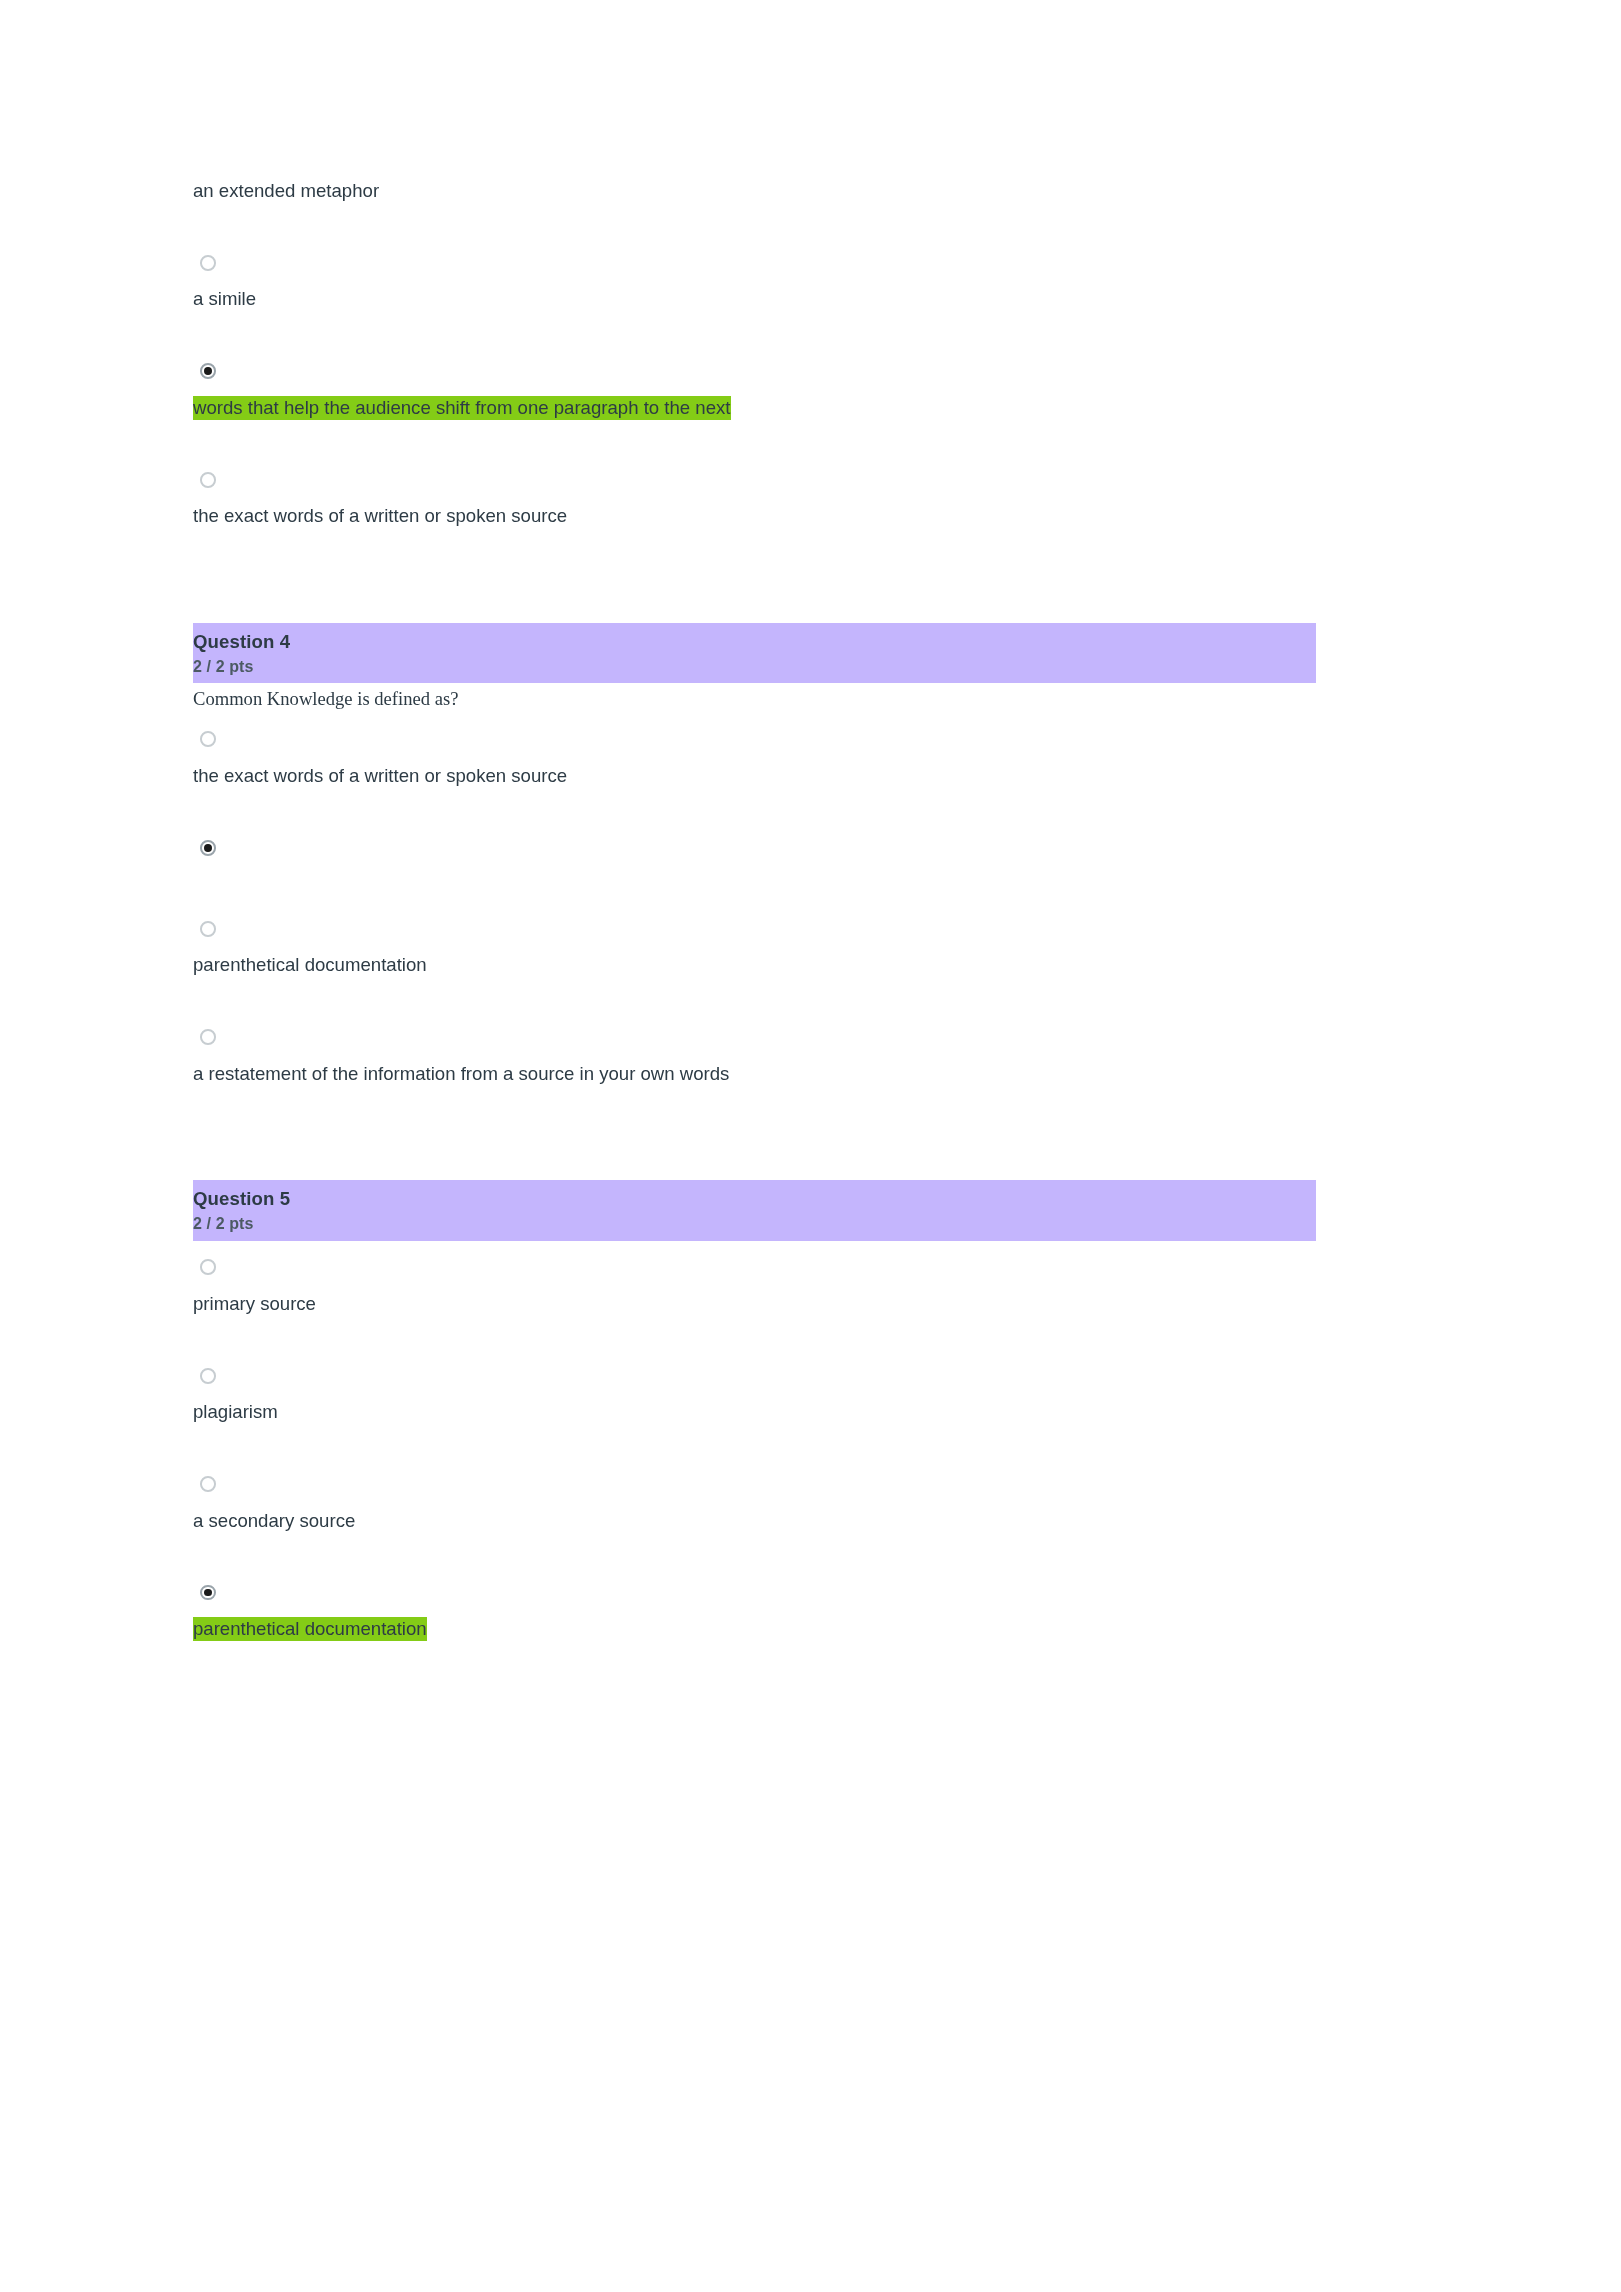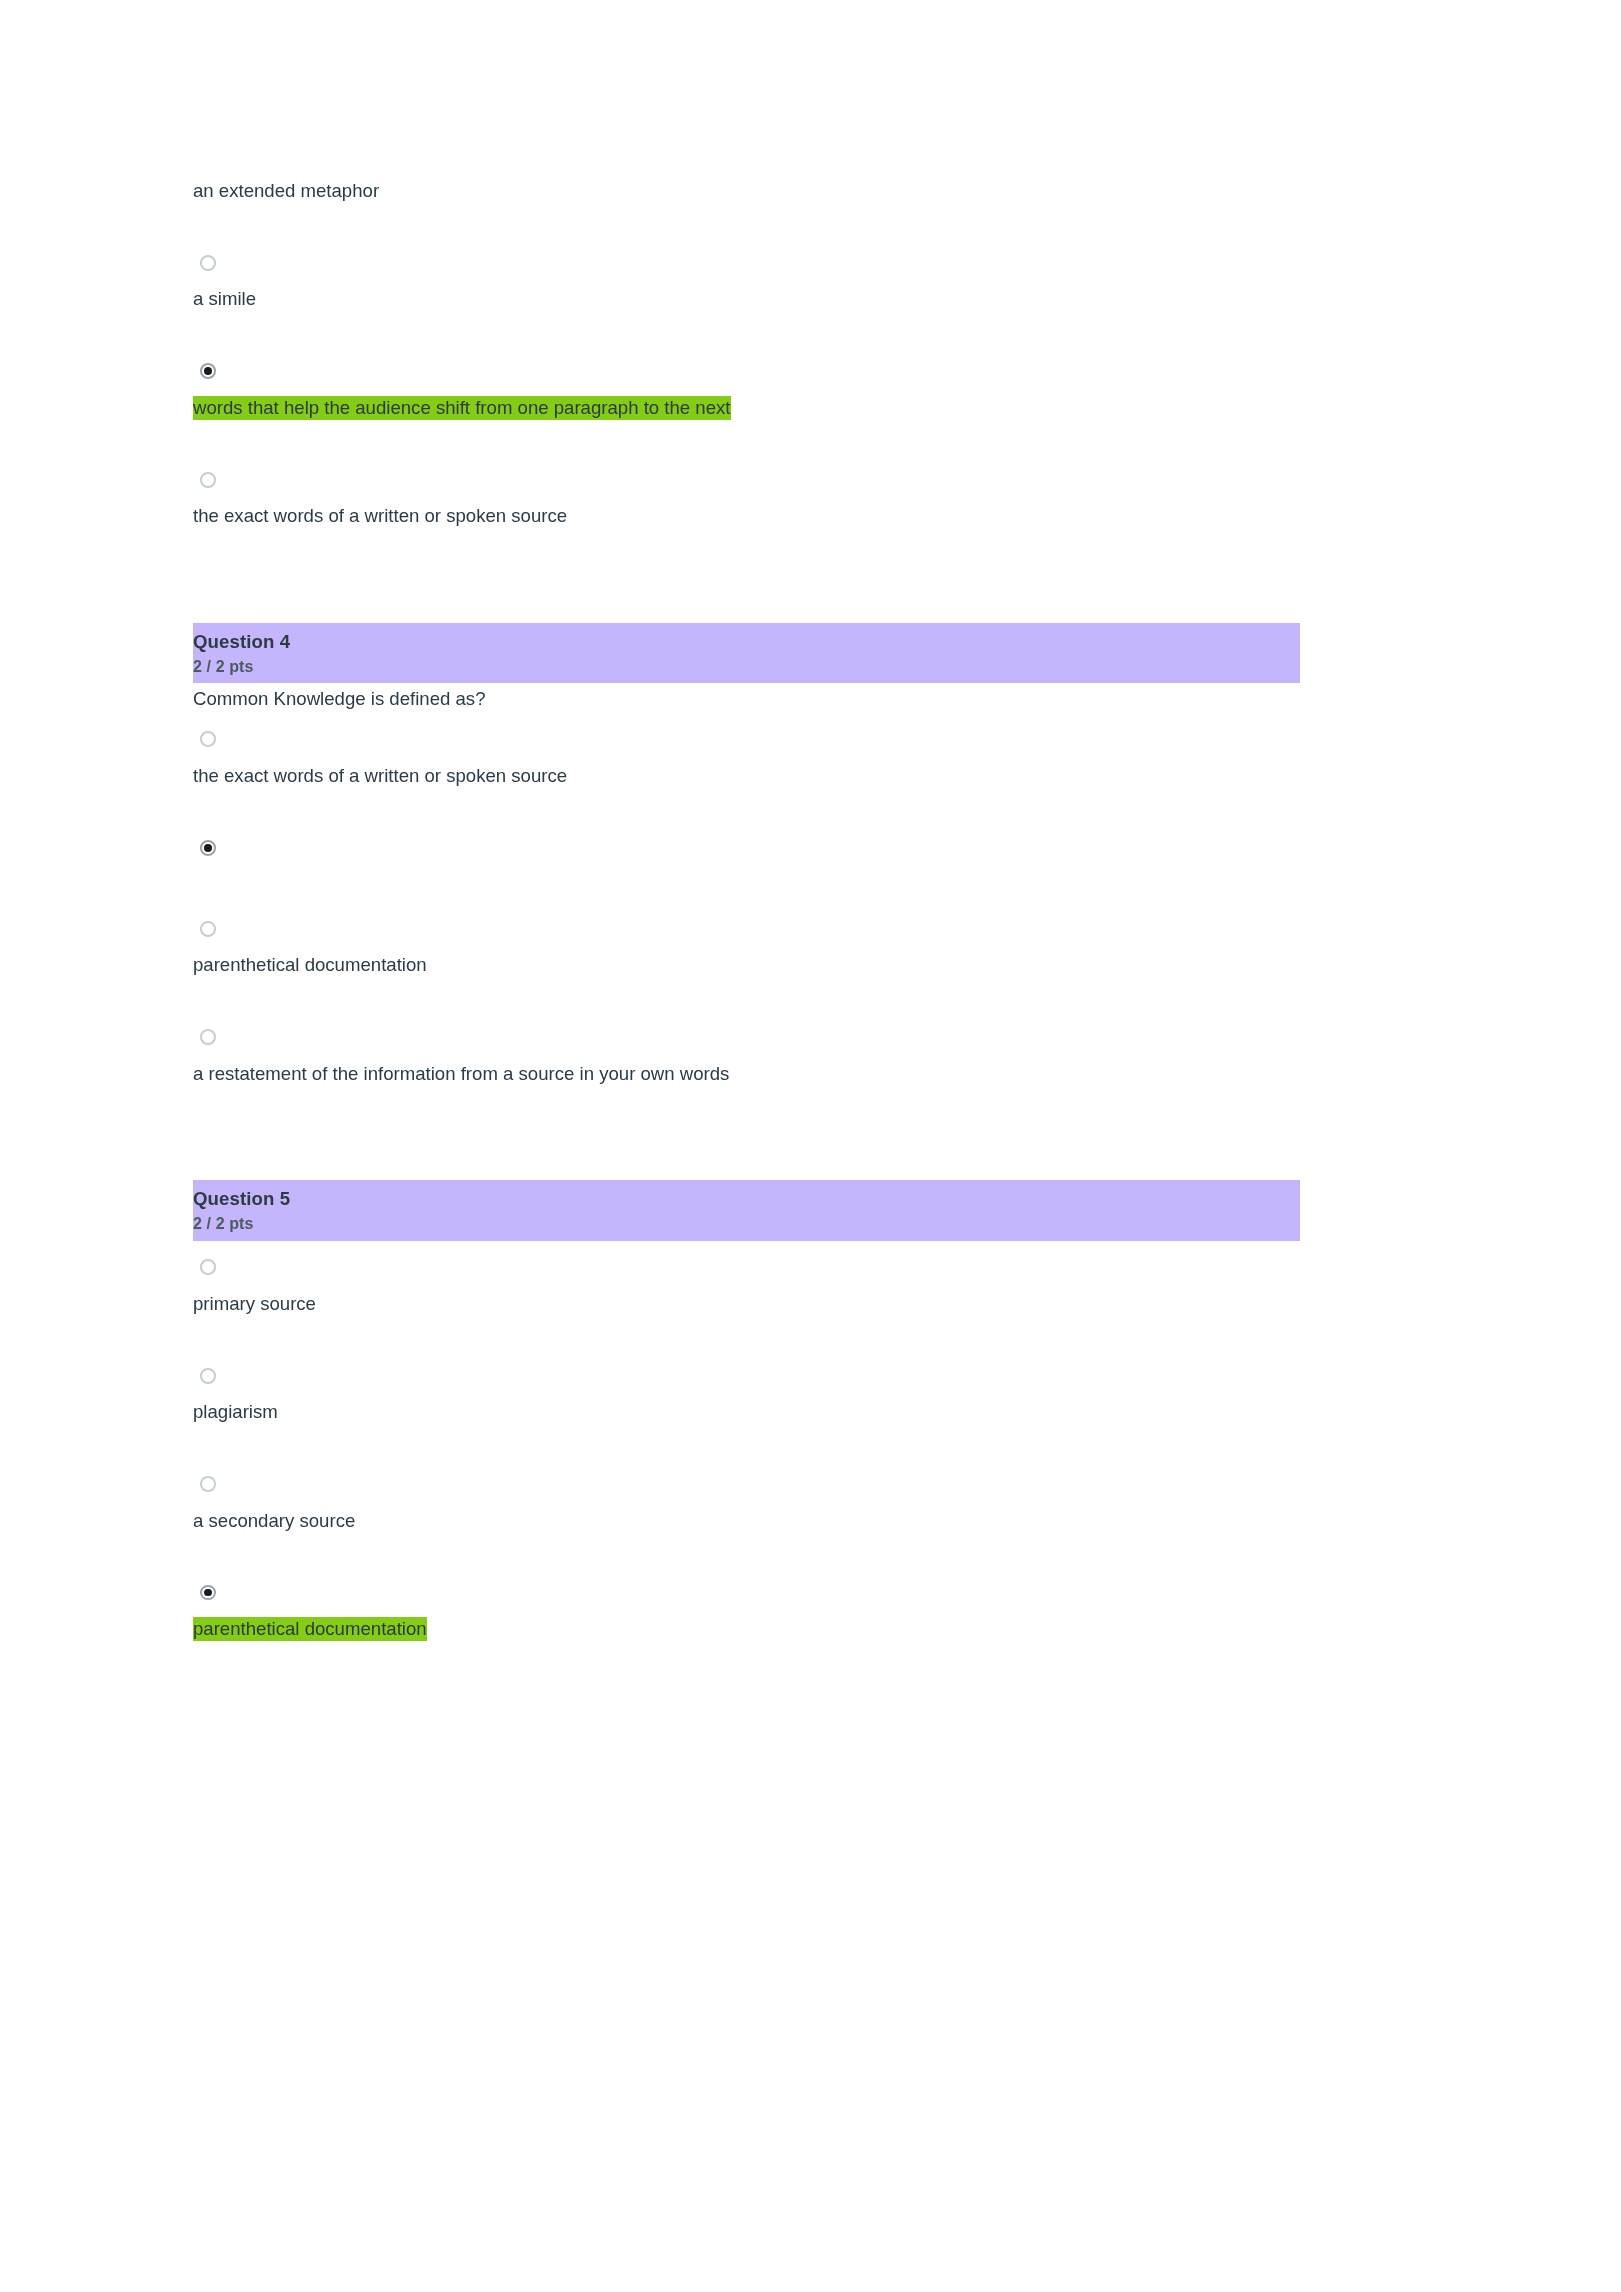--- a/index.html
+++ b/index.html
@@ -16,20 +16,21 @@
     -webkit-font-smoothing: antialiased;
   }
 
   .page {
     position: absolute;
     left: 0;
     top: 0;
     width: 1300px;
     height: 2293px;
     overflow: hidden;
+    padding-left: 16px;
   }
 
   .content {
     position: absolute;
     left: 193px;
     top: 0;
     width: 1277px;
   }
 
   
@@ -57,20 +58,21 @@
     margin: 0;
   }
 
   
   .q-prompt {
     font-size: 18.6px;
     line-height: 27.4px;
     color: #2d3b45;
     margin: 0;
     padding-top: 2px;
+    font-family: Liberation Serif, serif;
   }
 
   
   .answer {
     margin: 0;
     padding: 0;
   }
   .answer-radio-line {
     height: 49px;
     display: block;

